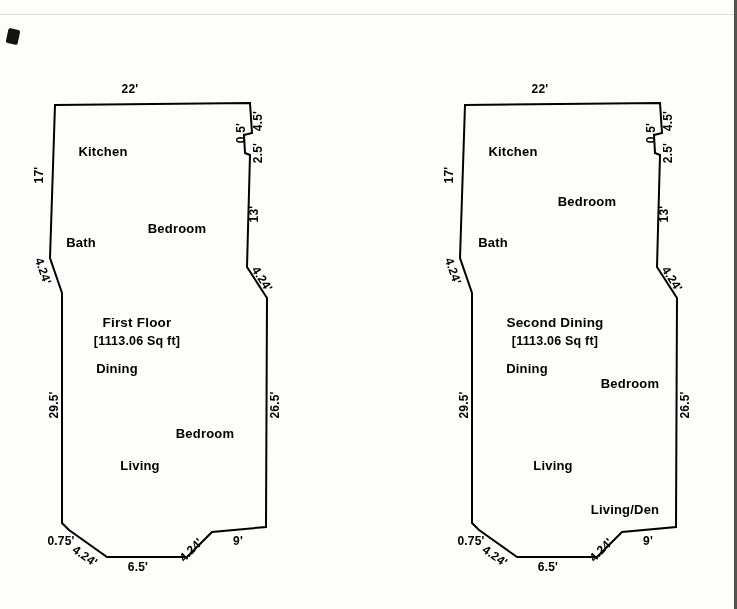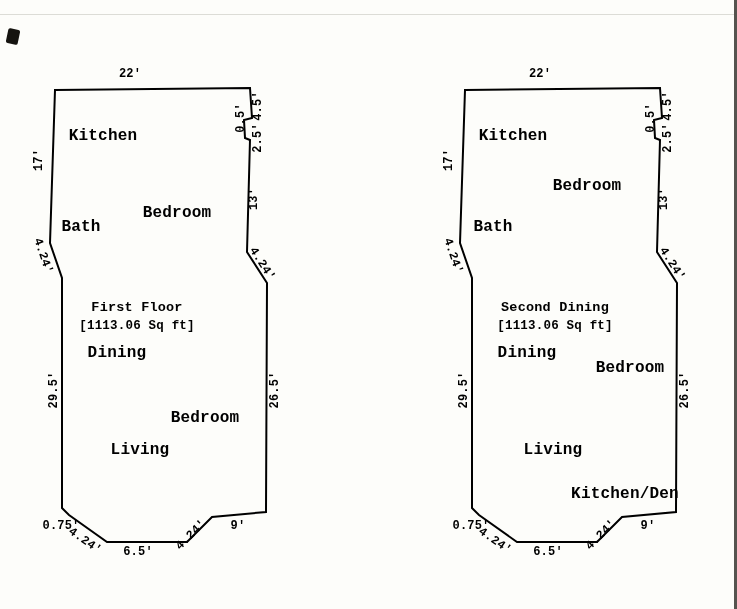--- a/index.html
+++ b/index.html
@@ -17,35 +17,35 @@
   }
   .scan-edge-right{
     position:absolute;right:0;top:0;width:3px;height:609px;
     background:#55534e;
   }
   .artifact-blob{
     position:absolute;left:7px;top:29px;width:12px;height:15px;
     background:#15130f;border-radius:2px;transform:rotate(12deg);
   }
   .plan{
-    position:absolute;top:60px;width:300px;height:520px;font-family:Liberation Mono, monospace;
+    position:absolute;top:75px;width:300px;height:520px;
   }
   .plan.p1{left:15px;}
   .plan.p2{left:425px;}
   .outline{position:absolute;left:0;top:0;}
   .outline polygon{fill:none;stroke:#000;stroke-width:2;stroke-linejoin:miter;}
   .lbl{
     position:absolute;
     transform:translate(-50%,-50%);
     white-space:nowrap;
     font-weight:700;
     font-size:12px;
     letter-spacing:0.2px;
   }
-  .room{font-size:16px;}
+  .room{font-size:13px;}
   .title{font-size:13.5px;}
   .area{font-size:12.5px;}
   .v   {transform:translate(-50%,-50%) rotate(-90deg);}
   .d57 {transform:translate(-50%,-50%) rotate(57deg);}
   .d71 {transform:translate(-50%,-50%) rotate(71deg);}
   .d35 {transform:translate(-50%,-50%) rotate(35deg);}
   .dm45{transform:translate(-50%,-50%) rotate(-45deg);}
 </style>
 </head>
 <body>
@@ -108,19 +108,19 @@
     <span class="lbl v" style="left:39px;top:330px">29.5'</span>
     <span class="lbl d71" style="left:28px;top:196px">4.24'</span>
     <span class="lbl v" style="left:24px;top:100px">17'</span>
 
     <span class="lbl room" style="left:88px;top:76px">Kitchen</span>
     <span class="lbl room" style="left:68px;top:167px">Bath</span>
     <span class="lbl room" style="left:162px;top:126px">Bedroom</span>
     <span class="lbl room" style="left:102px;top:293px">Dining</span>
     <span class="lbl room" style="left:205px;top:308px">Bedroom</span>
     <span class="lbl room" style="left:128px;top:390px">Living</span>
-    <span class="lbl room" style="left:200px;top:434px">Kitchen/Den</span>
+    <span class="lbl room" style="left:200px;top:434px">Living/Den</span>
 
     <span class="lbl title" style="left:130px;top:247px">Second Dining</span>
     <span class="lbl area" style="left:130px;top:266px">[1113.06 Sq ft]</span>
   </div>
 
 </div>
 
 </body></html>

